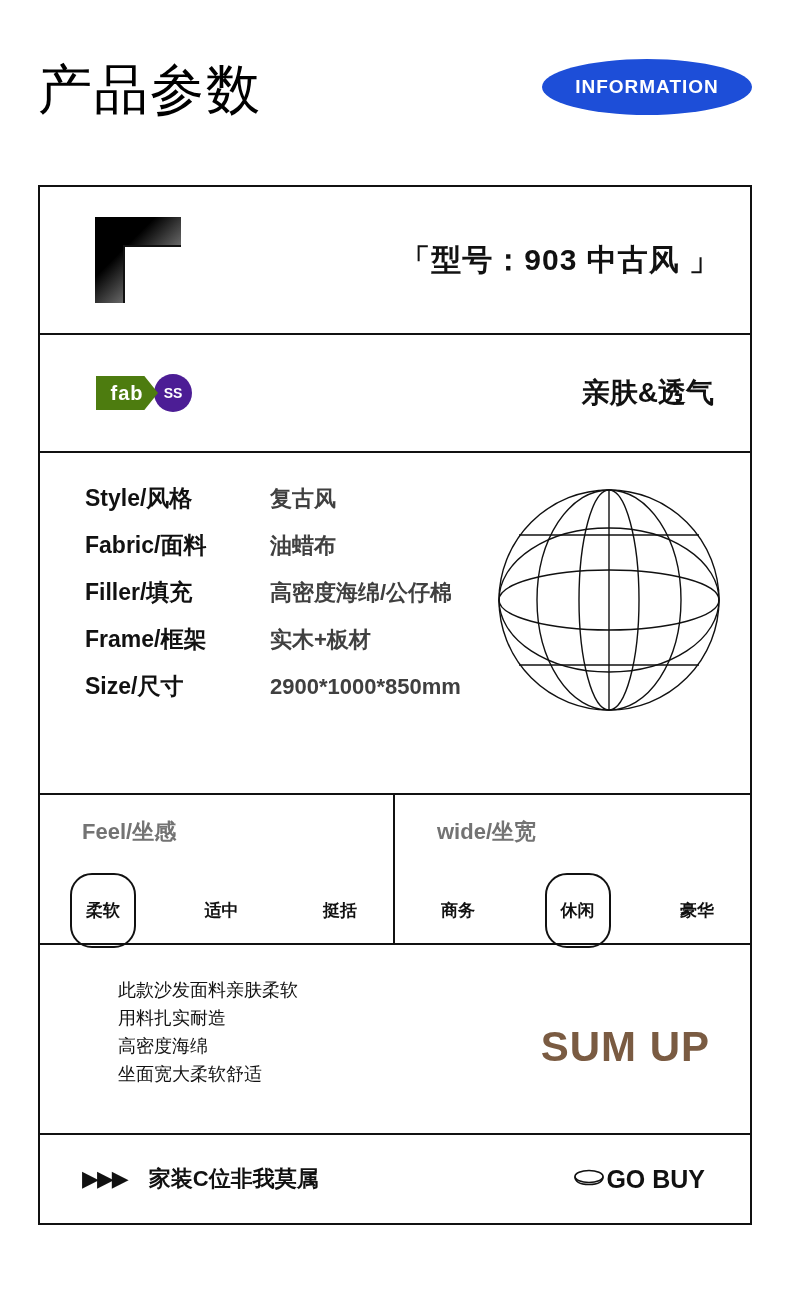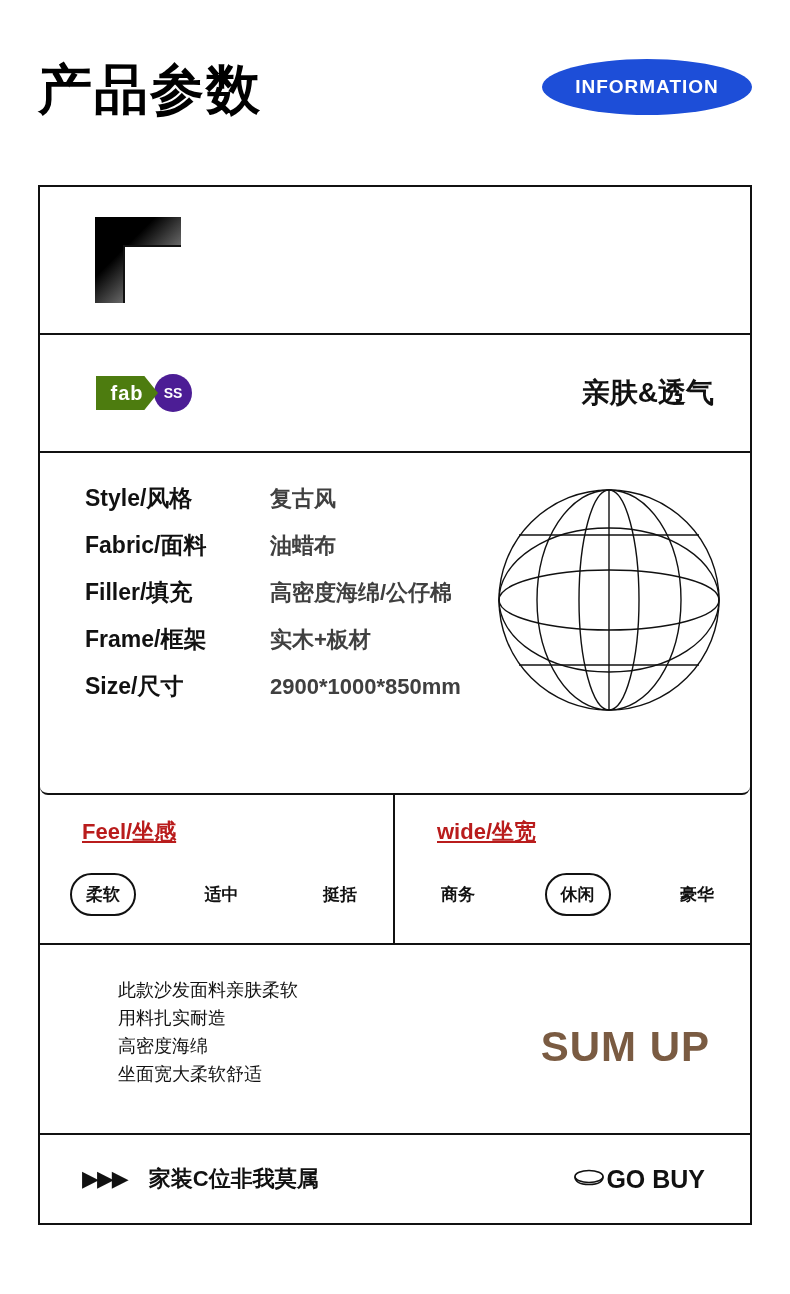--- a/index.html
+++ b/index.html
@@ -29,21 +29,21 @@
     top: 36px;
     left: 0;
     width: 790px;
     height: 110px;
   }
   .page-title {
     position: absolute;
     left: 38px;
     top: 18px;
     font-size: 54px;
-    font-weight: 700;
+    font-weight: 400;
     letter-spacing: 2px;
     color: #000;
     font-family: "DejaVu Sans", "Liberation Sans", sans-serif;
   }
   .info-badge {
     position: absolute;
     right: 38px;
     top: 23px;
     width: 210px;
     height: 56px;
@@ -153,21 +153,20 @@
     transform: translateY(-50%);
     font-size: 28px;
     font-weight: 700;
     color: #111;
   }
 
   
   .row-specs {
     height: 342px;
     position: relative;
-    border-radius: 8px;
   }
   .spec-list {
     position: absolute;
     left: 45px;
     top: 30px;
   }
   .spec-item {
     display: flex;
     align-items: baseline;
     margin-bottom: 16px;
@@ -201,37 +200,36 @@
     box-sizing: border-box;
     position: relative;
   }
   .choice-cell.left { border-right: 2px solid #111; }
   .choice-title {
     position: absolute;
     left: 42px;
     top: 22px;
     font-size: 22px;
     font-weight: 700;
-    color: #b91c1c;
-    text-decoration: underline;
+    color: #737373;
   }
   .choice-opts {
     position: absolute;
     left: 30px;
     right: 20px;
     top: 78px;
     display: flex;
     align-items: center;
     justify-content: space-between;
   }
   .opt {
     font-size: 17px;
     font-weight: 700;
     color: #111;
-    padding: 8px 14px;
+    padding: 24px 14px;
     border: 2px solid transparent;
     border-radius: 22px;
     white-space: nowrap;
   }
   .opt.selected {
     border-color: #111;
   }
 
   
   .row-sum {
@@ -299,20 +297,21 @@
 
   <div class="header">
     <div class="page-title">产品参数</div>
     <div class="info-badge">INFORMATION</div>
   </div>
 
   <div class="table">
 
     <div class="row row-model">
       <div class="square-logo"></div>
+      <div class="model-text">「型号：903 中古风 」</div>
     </div>
 
     <div class="row row-fab">
       <div class="fab-group">
         <div class="fab-tag">fab</div>
         <div class="ss-circle">SS</div>
       </div>
       <div class="fab-right">亲肤&amp;透气</div>
     </div>
 

